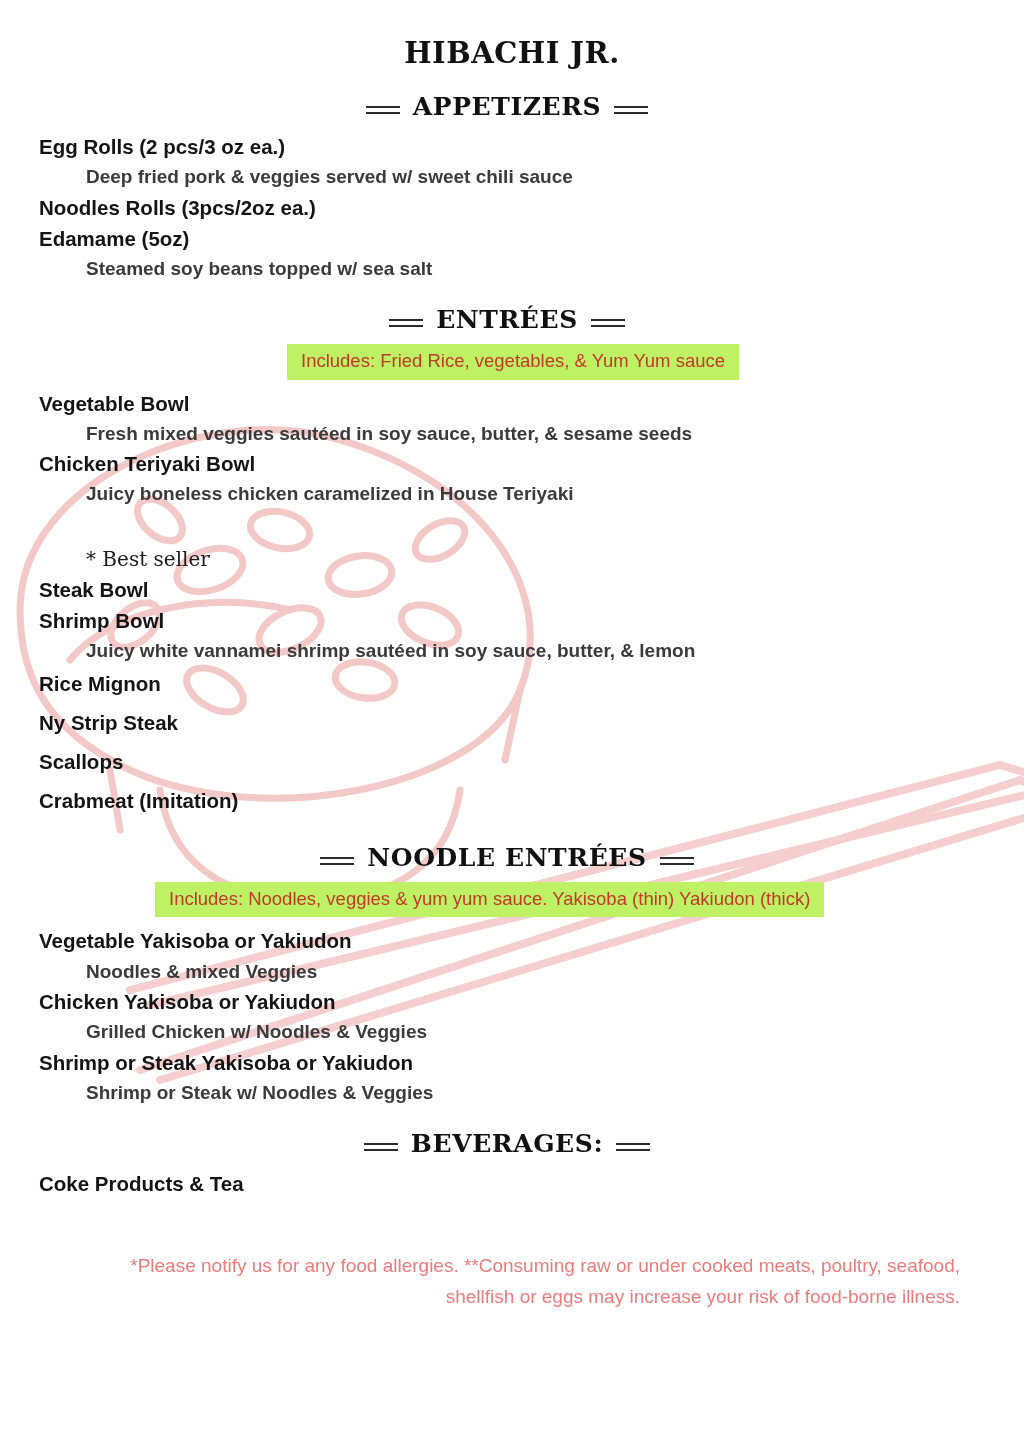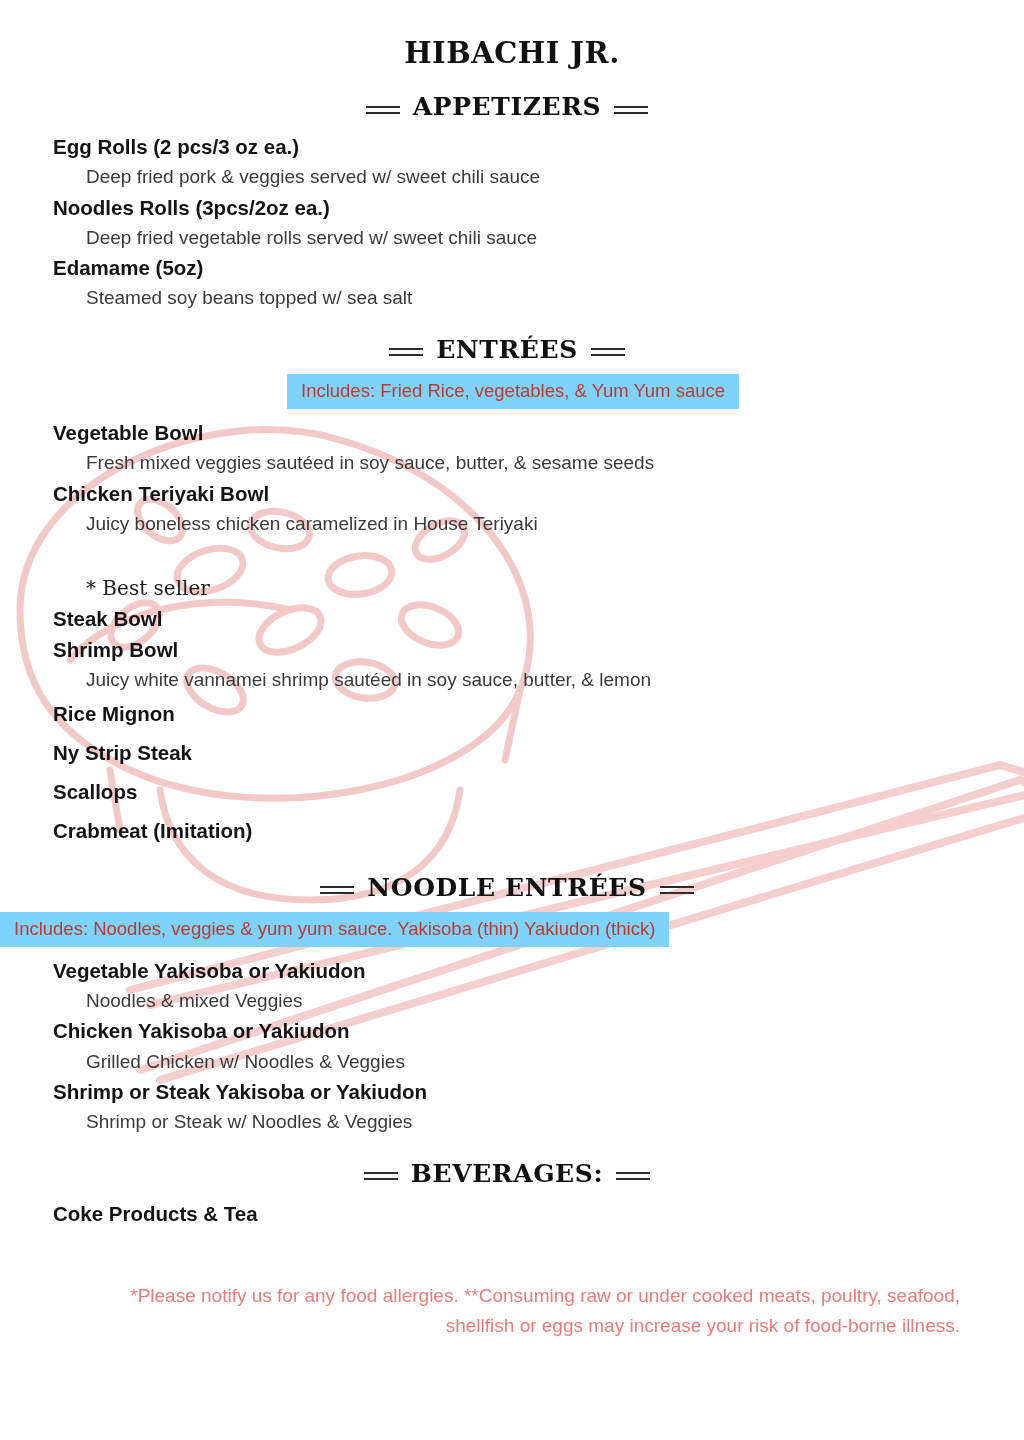--- a/index.html
+++ b/index.html
@@ -75,56 +75,57 @@
   }
 
   .item {
     margin: 0;
   }
   .item-name {
     font-family: "Liberation Sans", sans-serif;
     font-weight: bold;
     font-size: 20.5px;
     color: #141414;
-    padding-left: 53px;
+    padding-left: 39px;
     line-height: 1.52;
   }
   .item-desc {
     font-family: "Liberation Sans", sans-serif;
-    font-weight: normal;
+    font-weight: bold;
     font-size: 19px;
     color: #3a3a3a;
     padding-left: 86px;
     line-height: 1.55;
   }
   .item-note {
     font-family: "DejaVu Serif", serif;
     font-size: 20px;
     color: #1b1b1b;
     padding-left: 86px;
     line-height: 1.5;
     margin-top: 35px;
   }
 
   .includes-bar {
-    background: #7dd3fc;
+    background: #bef264;
     color: #c0392b;
     font-size: 18.5px;
     display: inline-block;
     padding: 6px 14px 7px 14px;
     line-height: 1.2;
     white-space: nowrap;
   }
   .includes-wrap {
     margin: 4px 0 8px 0;
   }
   .includes-wrap.entrees {
     padding-left: 287px;
   }
   .includes-wrap.noodles {
+    padding-left: 155px;
   }
 
   .list-tight .item-name {
     line-height: 1.9;
   }
 
   .footer-note {
     margin-top: 52px;
     text-align: right;
     color: #ec7b7b;
@@ -177,21 +178,20 @@
     <span class="label">APPETIZERS</span>
     <span class="rule"></span>
   </div>
   <div>
     <div class="item">
       <div class="item-name">Egg Rolls (2 pcs/3 oz ea.)</div>
       <div class="item-desc">Deep fried pork &amp; veggies served w/ sweet chili sauce</div>
     </div>
     <div class="item">
       <div class="item-name">Noodles Rolls (3pcs/2oz ea.)</div>
-      <div class="item-desc">Deep fried vegetable rolls served w/ sweet chili sauce</div>
     </div>
     <div class="item">
       <div class="item-name">Edamame (5oz)</div>
       <div class="item-desc">Steamed soy beans topped w/ sea salt</div>
     </div>
   </div>
 
   <div class="section-head">
     <span class="rule"></span>
     <span class="label">ENTRÉES</span>

